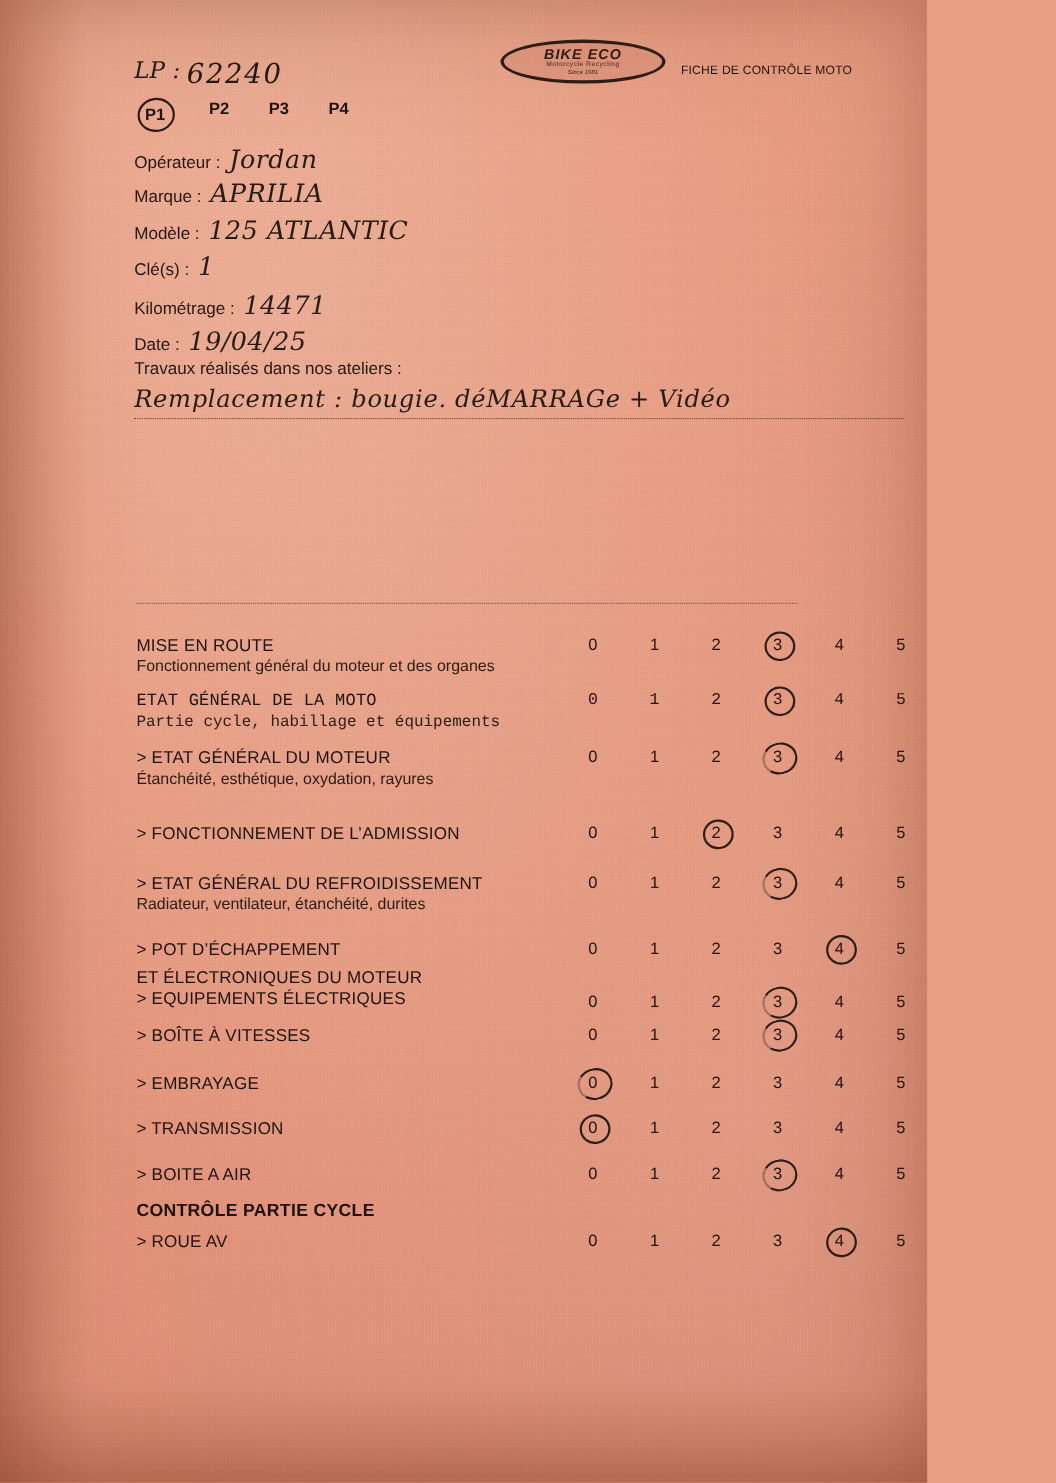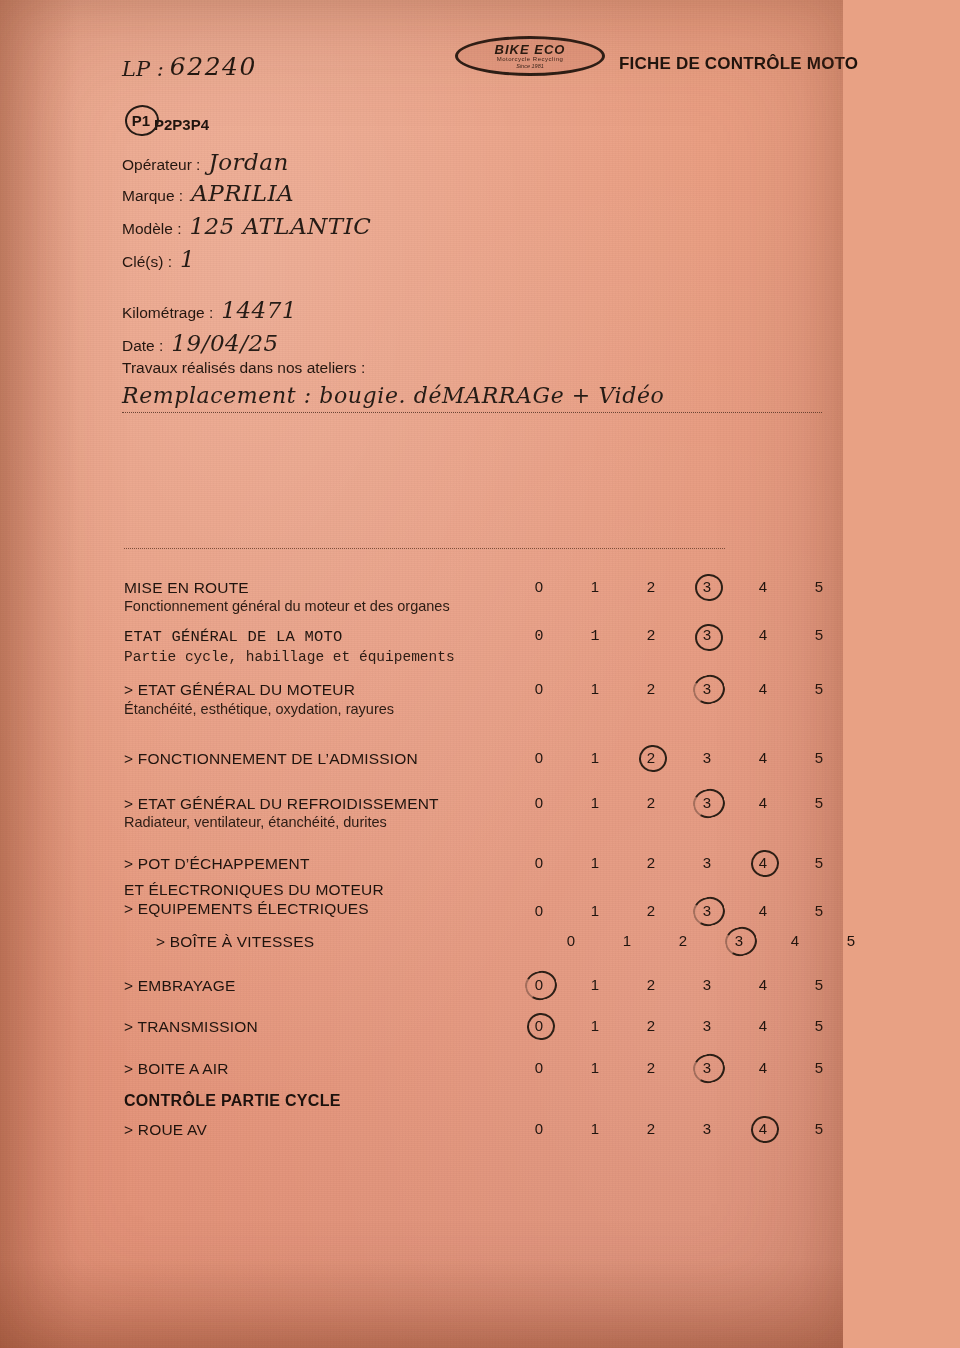--- a/index.html
+++ b/index.html
@@ -95,22 +95,22 @@
   }
   .logo .sub2 {
     position: absolute;
     top: 27px; left: 0; right: 0;
     text-align: center;
     font-size: 5.5px;
     color: #3a2419;
     font-style: italic;
   }
   .doc-title {
-    font-size: 17px;
-    font-weight: bold;
+    font-size: 11px;
+    font-weight: normal;
     letter-spacing: 0.2px;
     color: #1d120c;
     white-space: nowrap;
     margin-top: 16px;
   }
 
   
   .hand {
     font-family: "DejaVu Serif", serif;
     font-style: italic;
@@ -136,40 +136,41 @@
     white-space: nowrap;
   }
   .val {
     font-size: 23px;
     line-height: 1;
     margin-left: 8px;
   }
 
   .lp-row {
     display: flex;
-    align-items: flex-end;
-    margin-bottom: 26px;
+    align-items: flex-start;
+    margin-bottom: 10px;
   }
   .lp-label {
     font-family: "DejaVu Serif", serif;
     font-style: italic;
     font-size: 21px;
     color: #241a14;
   }
   .lp-value {
     font-family: "DejaVu Serif", serif;
     font-style: italic;
     font-size: 25px;
     margin-left: 6px;
     letter-spacing: 1.5px;
   }
 
   .pass-row {
     display: flex;
-    align-items: flex-end;
+    align-items: flex-start;
+    gap: 36px;
     margin: 6px 0 18px 6px;
   }
   .pass {
     font-size: 15px;
     font-weight: bold;
     color: #1f130d;
   }
   .pass.circled {
     position: relative;
     display: inline-flex;
@@ -321,21 +322,21 @@
       <span class="label">Marque :</span>
       <span class="val hand">APRILIA</span>
     </div>
 
     <div class="row" style="margin-bottom:10px;">
       <span class="label">Modèle :</span>
       <span class="val hand">125 ATLANTIC</span>
     </div>
 
 
-    <div class="row" style="margin-bottom:28px;">
+    <div class="row" style="margin-bottom:12px;">
       <span class="label">Clé(s) :</span>
       <span class="val hand">1</span>
     </div>
 
     <div class="row" style="margin-bottom:10px;">
       <span class="label">Kilométrage :</span>
       <span class="val hand">14471</span>
     </div>
 
     <div class="row" style="margin-bottom:2px;">
@@ -449,21 +450,21 @@
       <div class="scale" style="top:22px;">
         <span class="sc">0</span>
         <span class="sc">1</span>
         <span class="sc">2</span>
         <span class="sc sel loose">3</span>
         <span class="sc">4</span>
         <span class="sc">5</span>
       </div>
     </div>
 
-    <div class="item" style="margin-bottom:24px;margin-left:32px;">
+    <div class="item" style="margin-bottom:24px;">
       <div class="texts">
         <div class="title">&gt; BOÎTE À VITESSES</div>
       </div>
       <div class="scale">
         <span class="sc">0</span>
         <span class="sc">1</span>
         <span class="sc">2</span>
         <span class="sc sel loose">3</span>
         <span class="sc">4</span>
         <span class="sc">5</span>

